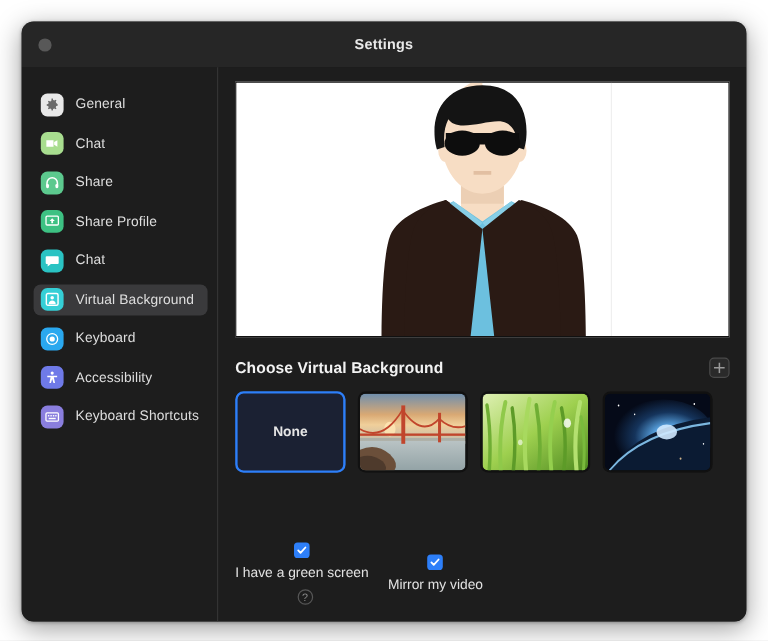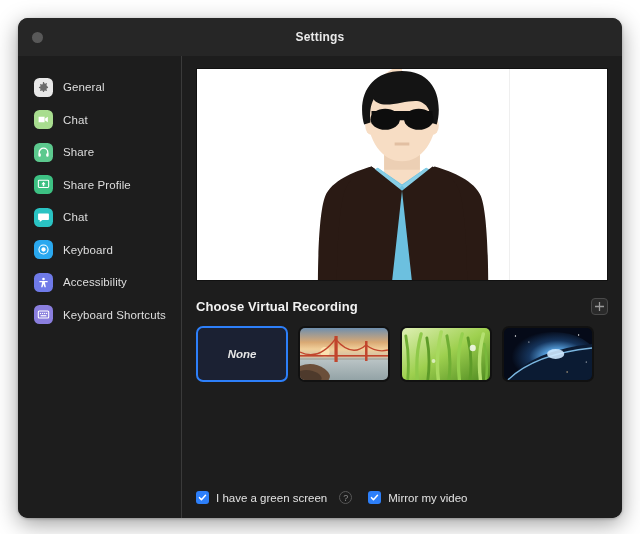--- a/index.html
+++ b/index.html
@@ -135,28 +135,27 @@
     cursor: pointer;
   }
 
   .thumbs {
     display: flex;
     gap: 10px;
     margin-top: 11px;
     flex: 0 0 auto;
   }
   .thumb {
-    width: 92px; height: 56px;
+    width: 92px; height: 68px;
     border-radius: 7px;
     overflow: hidden;
     position: relative;
     cursor: pointer;
     border: 2px solid transparent;
     background: #111;
-    font-style: italic;
   }
   .thumb.selected {
     border-color: #2d7ff9;
     background: #1b2133;
   }
   .thumb .none-label {
     position: absolute;
     inset: 0;
     display: flex;
     align-items: center;
@@ -167,21 +166,21 @@
   }
   .thumb svg { display: block; width: 100%; height: 100%; }
 
   .footer {
     margin-top: auto;
     display: flex;
     align-items: center;
     padding-bottom: 14px;
     flex: 0 0 auto;
   }
-  .check-row { display: flex; align-items: center; gap: 7px; }
+  .check-row { display: flex; align-items: center; gap: 7px; flex-direction: column; }
   .check-row.second { margin-left: 16px; }
   .checkbox {
     width: 13px; height: 13px;
     border-radius: 3px;
     background: #2d7ff9;
     display: flex;
     align-items: center;
     justify-content: center;
     cursor: pointer;
     flex: 0 0 13px;
@@ -261,20 +260,30 @@
 
       <div class="nav-item">
         <span class="nav-icon" style="background:#2ac3c3">
           <svg width="13" height="13" viewBox="0 0 24 24">
               <path fill="#ffffff" d="M3.5 4.5h17a1.5 1.5 0 011.5 1.5v9a1.5 1.5 0 01-1.5 1.5H10l-5 4v-4H3.5A1.5 1.5 0 012 15V6a1.5 1.5 0 011.5-1.5z"></path>
             </svg>
         </span>
         <span class="nav-label">Chat</span>
       </div>
 
+      <div class="nav-item selected">
+        <span class="nav-icon" style="background:#35cfd6">
+          <svg width="13" height="13" viewBox="0 0 24 24">
+              <rect x="3" y="3" width="18" height="18" rx="2.4" fill="none" stroke="#ffffff" stroke-width="2.2"></rect>
+              <circle cx="12" cy="9.6" r="2.7" fill="#ffffff"></circle>
+              <path fill="#ffffff" d="M6.6 19c0-3.2 2.4-5.2 5.4-5.2s5.4 2 5.4 5.2z"></path>
+            </svg>
+        </span>
+        <span class="nav-label">Virtual Background</span>
+      </div>
 
       <div class="nav-item">
         <span class="nav-icon" style="background:#2aa8ef">
           <svg width="13" height="13" viewBox="0 0 24 24">
               <circle cx="12" cy="12" r="8.4" fill="none" stroke="#ffffff" stroke-width="2"></circle>
               <circle cx="12" cy="12" r="4" fill="#ffffff"></circle>
             </svg>
         </span>
         <span class="nav-label">Keyboard</span>
       </div>
@@ -337,21 +346,21 @@
           <ellipse cx="179" cy="54" rx="14" ry="10" fill="#0d0d0d"></ellipse>
           <ellipse cx="211" cy="54" rx="14" ry="10" fill="#0d0d0d"></ellipse>
           <path fill="#0d0d0d" d="M190 50h10v5h-10z"></path>
 
           <path fill="#e2bfa2" d="M188 76h14v3h-14z"></path>
         </svg>
         <div class="seam"></div>
       </div>
 
       <div class="section-head">
-        <div class="section-title">Choose Virtual Recording</div>
+        <div class="section-title">Choose Virtual Background</div>
         <div class="add-btn">
           <svg width="9" height="9" viewBox="0 0 10 10">
               <path fill="#9a9a9a" d="M4.3 0h1.4v4.3H10v1.4H5.7V10H4.3V5.7H0V4.3h4.3z"></path>
             </svg>
         </div>
       </div>
 
       <div class="thumbs">
 
         <div class="thumb selected">

